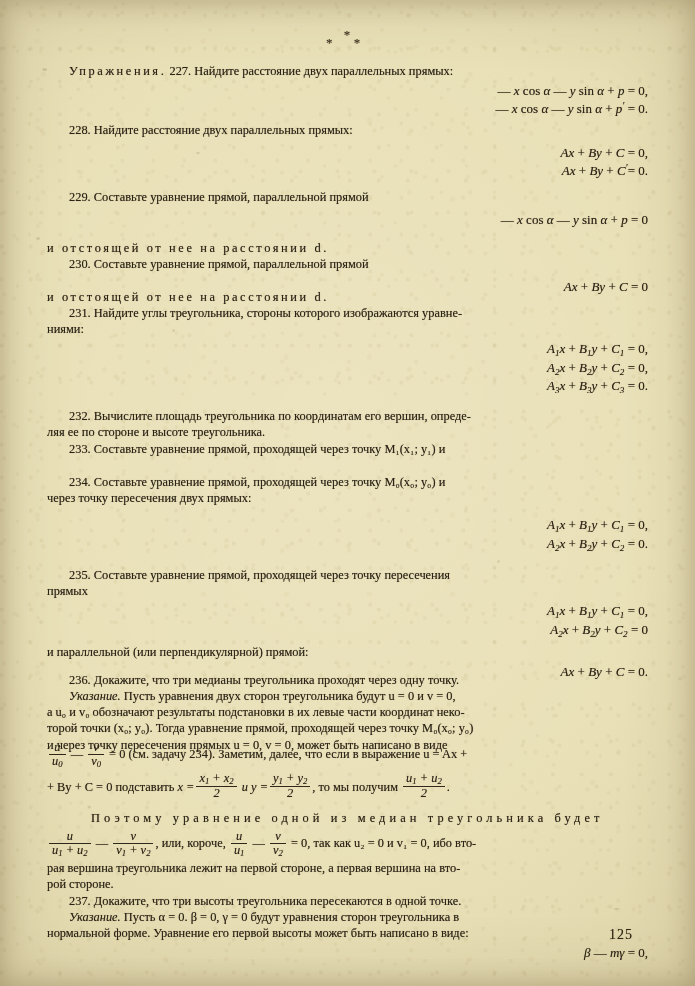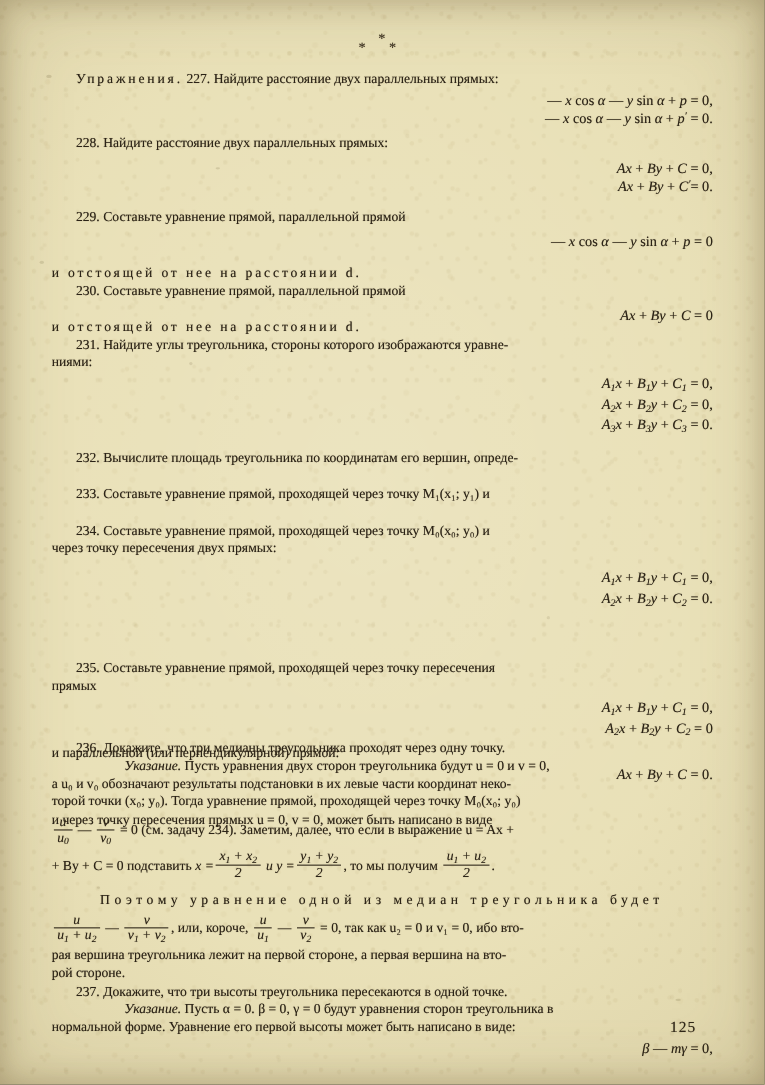--- a/index.html
+++ b/index.html
@@ -111,21 +111,21 @@
     font-size: 13px;
     white-space: nowrap;
   }
   .eq .up { font-style: normal; }
 
   .gap2 { height: 4px; }
   .gap3 { height: 7px; }
   .gap5 { height: 11px; }
 
   .bold { font-weight: normal; }
-  .ital { font-style: italic; margin-left: 44px; }
+  .ital { font-style: italic; }
   .spaced { letter-spacing: 2.6px; }
   .spaced-wide { letter-spacing: 4.1px; }
   .mi { font-style: italic; }
   .sub {
     font-size: 0.70em;
     vertical-align: -0.28em;
     font-style: italic;
   }
   .sup {
     font-size: 0.72em;
@@ -214,35 +214,36 @@
       <p class="para indent"><span class="bold">231.</span> <span>Найдите углы треугольника, стороны  которого  изображаются  уравне-</span></p>
       <p class="para">ниями:</p>
       <div class="gap2"></div>
       <p class="eq"><span class="mi">A</span><span class="sub">1</span><span class="mi">x</span> <span class="up">+</span> <span class="mi">B</span><span class="sub">1</span><span class="mi">y</span> <span class="up">+</span> <span class="mi">C</span><span class="sub">1</span> <span class="up">= 0,</span></p>
       <p class="eq"><span class="mi">A</span><span class="sub">2</span><span class="mi">x</span> <span class="up">+</span> <span class="mi">B</span><span class="sub">2</span><span class="mi">y</span> <span class="up">+</span> <span class="mi">C</span><span class="sub">2</span> <span class="up">= 0,</span></p>
       <p class="eq"><span class="mi">A</span><span class="sub">3</span><span class="mi">x</span> <span class="up">+</span> <span class="mi">B</span><span class="sub">3</span><span class="mi">y</span> <span class="up">+</span> <span class="mi">C</span><span class="sub">3</span> <span class="up">= 0.</span></p>
     </div>
 
     <div class="col" style="top:408px;">
       <p class="para indent"><span class="bold">232.</span> <span>Вычислите площадь треугольника по координатам его  вершин, опреде-</span></p>
+      <p class="para">ляя ее по стороне и высоте треугольника.</p>
     </div>
 
     <div class="col" style="top:441px;">
       <p class="para indent"><span class="bold">233.</span> <span>Составьте уравнение прямой, проходящей через точку M₁(x₁; y₁) и</span></p>
     </div>
 
     <div class="col" style="top:474px;">
       <p class="para indent"><span class="bold">234.</span> <span>Составьте уравнение прямой, проходящей через точку M₀(x₀; y₀) и</span></p>
       <p class="para">через точку пересечения двух прямых:</p>
       <div class="gap5"></div>
       <p class="eq"><span class="mi">A</span><span class="sub">1</span><span class="mi">x</span> <span class="up">+</span> <span class="mi">B</span><span class="sub">1</span><span class="mi">y</span> <span class="up">+</span> <span class="mi">C</span><span class="sub">1</span> <span class="up">= 0,</span></p>
       <p class="eq"><span class="mi">A</span><span class="sub">2</span><span class="mi">x</span> <span class="up">+</span> <span class="mi">B</span><span class="sub">2</span><span class="mi">y</span> <span class="up">+</span> <span class="mi">C</span><span class="sub">2</span> <span class="up">= 0.</span></p>
     </div>
 
-    <div class="col" style="top:567px;margin-top:32px;">
+    <div class="col" style="top:567px;">
       <p class="para indent"><span class="bold">235.</span> <span>Составьте уравнение прямой, проходящей через точку пересечения</span></p>
       <p class="para">прямых</p>
       <div class="gap2"></div>
       <p class="eq"><span class="mi">A</span><span class="sub">1</span><span class="mi">x</span> <span class="up">+</span> <span class="mi">B</span><span class="sub">1</span><span class="mi">y</span> <span class="up">+</span> <span class="mi">C</span><span class="sub">1</span> <span class="up">= 0,</span></p>
       <p class="eq"><span class="mi">A</span><span class="sub">2</span><span class="mi">x</span> <span class="up">+</span> <span class="mi">B</span><span class="sub">2</span><span class="mi">y</span> <span class="up">+</span> <span class="mi">C</span><span class="sub">2</span> <span class="up">= 0</span></p>
       <div class="gap2"></div>
       <p class="para">и параллельной (или перпендикулярной) прямой:</p>
       <div class="gap2"></div>
       <p class="eq"><span class="mi">Ax</span> <span class="up">+</span> <span class="mi">By</span> <span class="up">+</span> <span class="mi">C</span> <span class="up">= 0.</span></p>
     </div>

